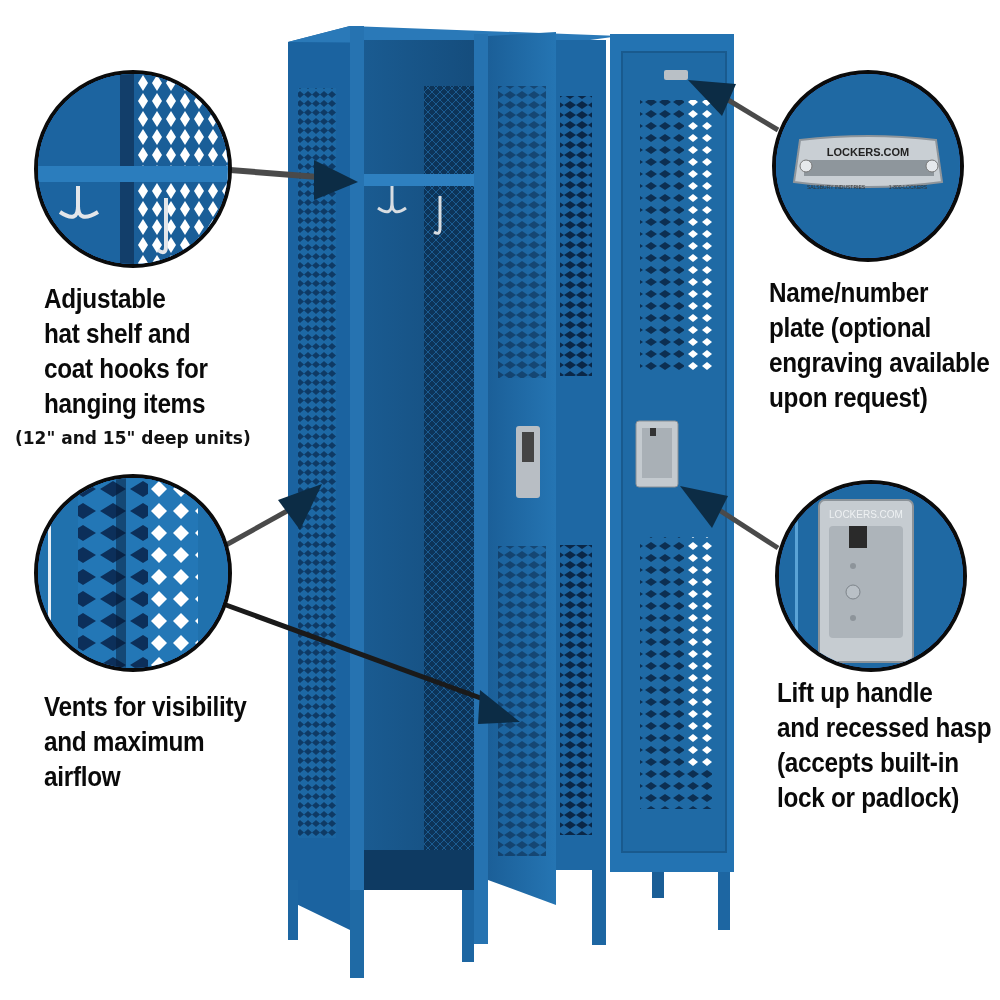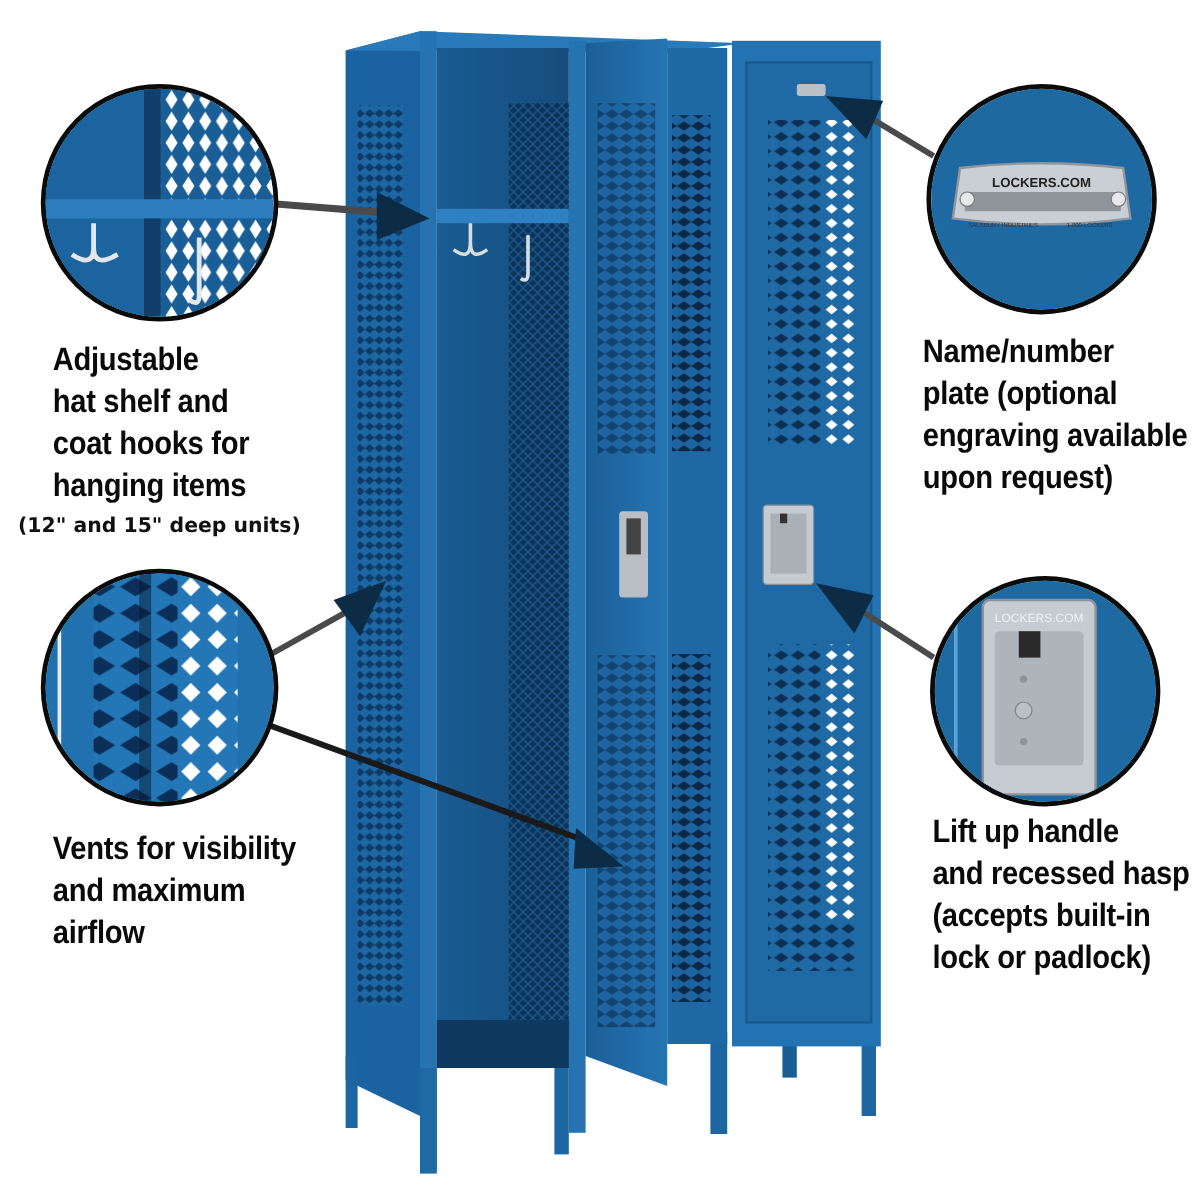--- a/index.html
+++ b/index.html
@@ -1,21 +1,21 @@
 <!DOCTYPE html>
 <html><head>
 <meta charset="utf-8">
 <style>
   html, body { margin:0; padding:0; background:#ffffff; }
   body { width:1000px; height:1000px; position:relative; overflow:hidden; font-family:"Liberation Sans", sans-serif; }
   .stage { position:absolute; left:0; top:0; width:1000px; height:1000px; }
   .caption { position:absolute; color:#0a0a0a; font-weight:bold; font-family:"Liberation Sans", sans-serif; font-size:27px; line-height:35px; letter-spacing:-0.3px; transform:scaleX(0.9); transform-origin:left top; }
   .caption .line { display:block; white-space:nowrap; }
   .subnote { position:absolute; font-family:"DejaVu Sans", sans-serif; font-weight:bold; font-size:17px; color:#111; white-space:nowrap; }
-  .circle { position:absolute; border-radius:50%; border:4px solid #0b0b0b; overflow:hidden; background:#86efac; box-sizing:border-box; }
+  .circle { position:absolute; border-radius:50%; border:4px solid #0b0b0b; overflow:hidden; background:#3b82f6; box-sizing:border-box; }
   svg { display:block; }
   .plate-text { font-family:"Liberation Sans", sans-serif; }
 </style>
 </head>
 <body>
 
 <div class="stage">
 
   <svg style="position:absolute;left:0;top:0" width="1000" height="1000" viewBox="0 0 1000 1000">
     <defs>

